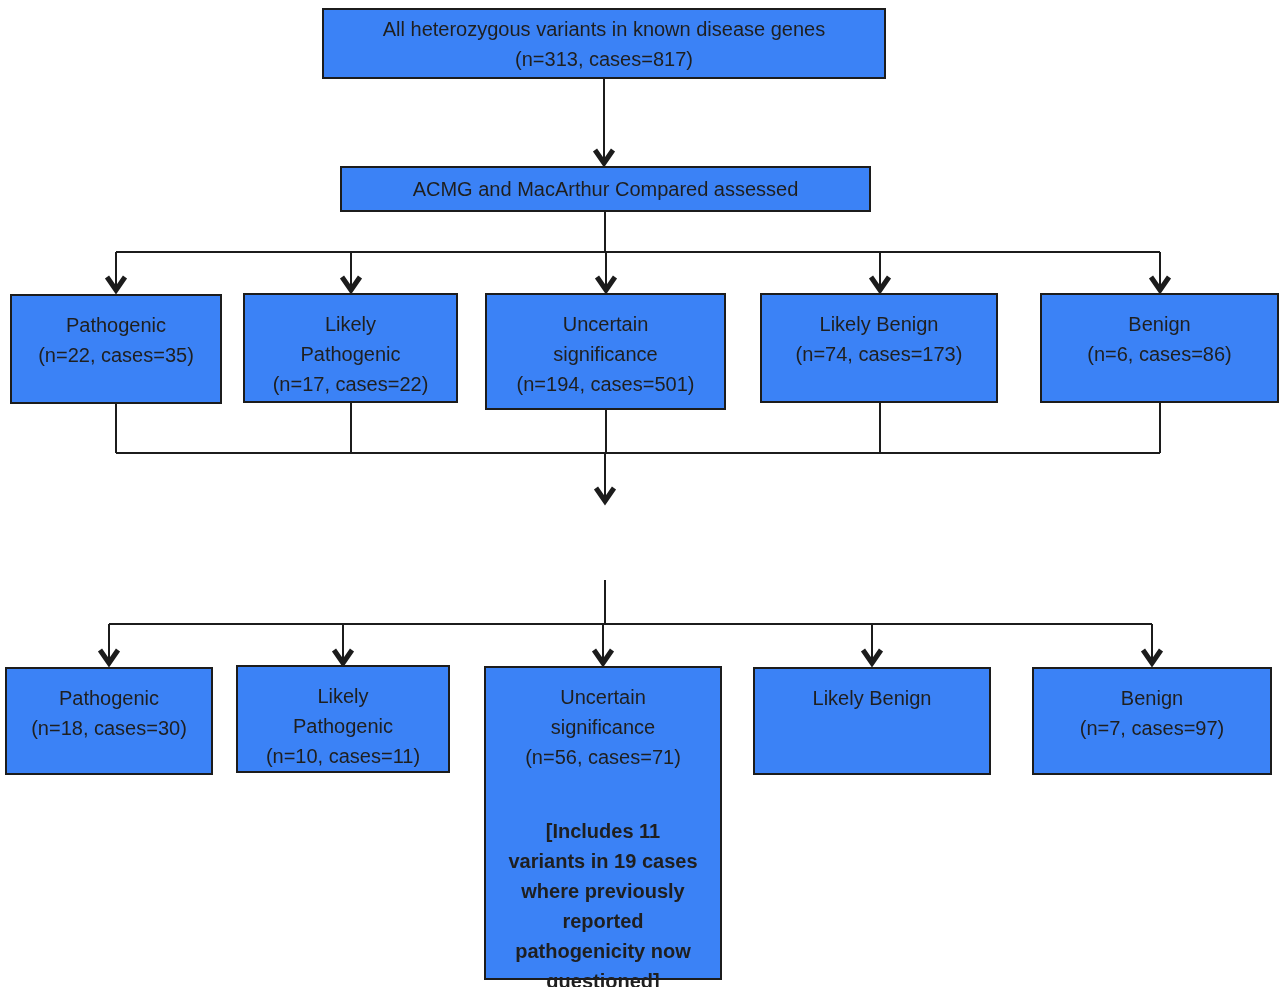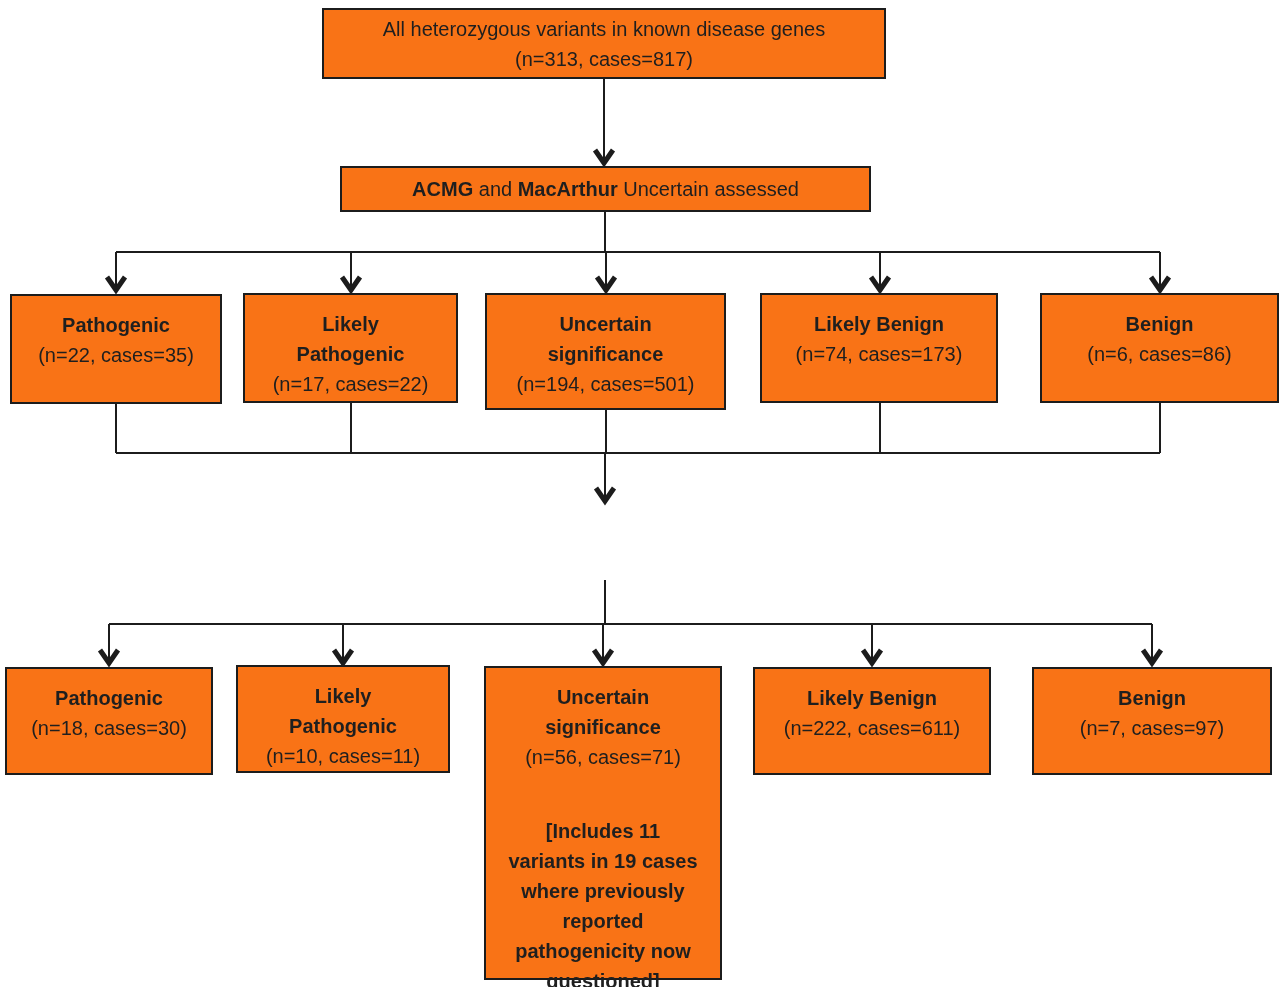--- a/index.html
+++ b/index.html
@@ -18,32 +18,32 @@
   svg.connectors {
     position: absolute;
     left: 0; top: 0;
     width: 1280px;
     height: 987px;
     pointer-events: none;
   }
   .box {
     position: absolute;
     border: 2px solid #1c1c1c;
-    background: #f97316;
+    background: #3b82f6;
     display: flex;
     flex-direction: column;
     align-items: center;
     text-align: center;
     font-size: 20px;
     line-height: 30px;
     color: #1f1f1f;
   }
   .box.vcenter { justify-content: center; }
   .box.cat { padding-top: 14px; }
-  .title { font-weight: bold; }
+  .title { font-weight: normal; }
   .stats { font-weight: normal; }
   .note { font-weight: bold; margin-top: 44px; max-width: 196px; }
   .title.w-narrow { max-width: 130px; }
   .title.w-uncertain { max-width: 150px; }
   .wrap-compare { max-width: 345px; }
 </style>
 </head>
 <body>
 
 <div class="canvas">
@@ -96,21 +96,21 @@
     </g>
   </svg>
 
   <div class="box vcenter" style="left:322px; top:8px; width:564px; height:71px;">
     <div>All heterozygous variants in known disease genes</div>
     <div>(n=313, cases=817)</div>
   </div>
 
   <div class="box vcenter" style="left:340px; top:166px; width:531px; height:46px;">
     <div>
-      <span class="title">ACMG</span><span> and </span><span class="title">MacArthur</span><span> Uncertain assessed</span>
+      <span class="title">ACMG</span><span> and </span><span class="title">MacArthur</span><span> Compared assessed</span>
     </div>
   </div>
 
   <div class="box cat" style="left:10px; top:294px; width:212px; height:110px;">
     <span class="title">Pathogenic</span>
     <span class="stats">(n=22, cases=35)</span>
   </div>
   <div class="box cat" style="left:243px; top:293px; width:215px; height:110px;">
     <span class="title w-narrow">Likely Pathogenic</span>
     <span class="stats">(n=17, cases=22)</span>
@@ -137,20 +137,19 @@
     <span class="title w-narrow">Likely Pathogenic</span>
     <span class="stats">(n=10, cases=11)</span>
   </div>
   <div class="box cat" style="left:484px; top:666px; width:238px; height:314px;">
     <span class="title w-uncertain">Uncertain significance</span>
     <span class="stats">(n=56, cases=71)</span>
     <span class="note">[Includes 11 variants in 19 cases where previously reported pathogenicity now questioned]</span>
   </div>
   <div class="box cat" style="left:753px; top:667px; width:238px; height:108px;">
     <span class="title">Likely Benign</span>
-    <span class="stats">(n=222, cases=611)</span>
   </div>
   <div class="box cat" style="left:1032px; top:667px; width:240px; height:108px;">
     <span class="title">Benign</span>
     <span class="stats">(n=7, cases=97)</span>
   </div>
 
 </div>
 
 </body></html>

